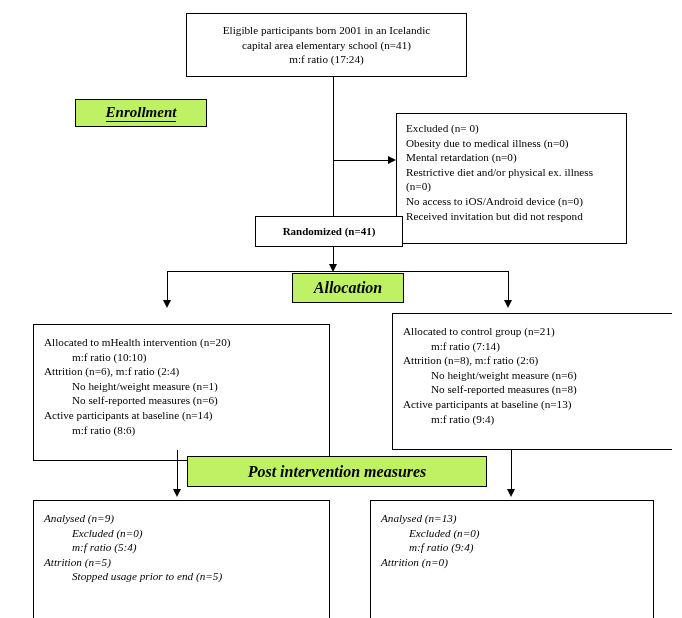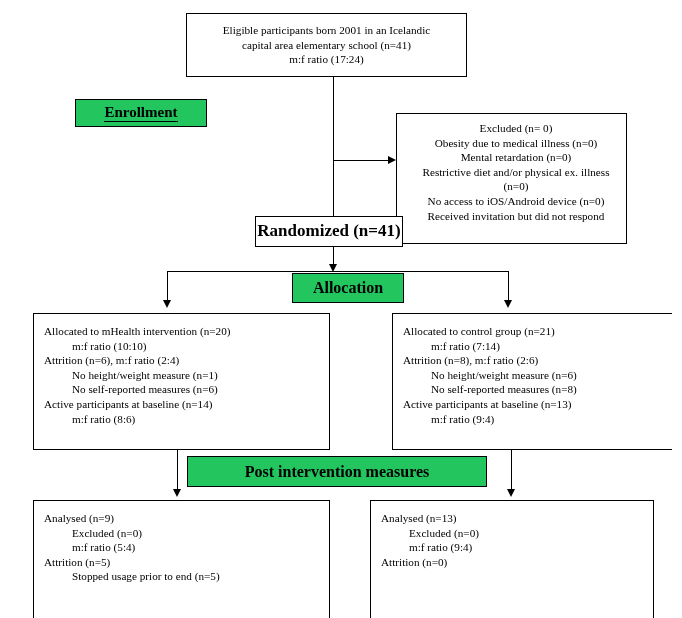--- a/index.html
+++ b/index.html
@@ -27,27 +27,28 @@
   .box-text {
     font-size: 11.2px;
     line-height: 14.6px;
     white-space: pre-wrap;
   }
 
   
   .stage {
     position: absolute;
     border: 1px solid #000000;
-    background: #22c55e;
+    background: #bef264;
     box-sizing: border-box;
     display: flex;
     align-items: center;
     justify-content: center;
     font-weight: bold;
     z-index: 6;
+    font-style: italic;
   }
 
   
   .vline {
     position: absolute;
     width: 1px;
     background: #000000;
     z-index: 1;
   }
   .hline {
@@ -79,39 +80,39 @@
   #top-box {
     left: 186px; top: 13px; width: 281px; height: 64px;
     display: flex; align-items: center; justify-content: center;
   }
   #top-box .box-text { text-align: center; }
 
   #enrollment-label { left: 75px; top: 99px; width: 132px; height: 28px; font-size: 15px; }
   #enrollment-label span { border-bottom: 1.5px solid #000; padding-bottom: 0px; }
 
   #excluded-box { left: 396px; top: 113px; width: 231px; height: 131px; }
-  #excluded-box .box-text { padding: 7px 0 0 9px; text-align: center; }
+  #excluded-box .box-text { padding: 7px 0 0 9px; }
 
   #randomized-box {
     left: 255px; top: 216px; width: 148px; height: 31px;
     display: flex; align-items: center; justify-content: center; z-index: 5;
   }
-  #randomized-box .box-text { font-weight: bold; font-size: 17px; text-align: right; }
+  #randomized-box .box-text { font-weight: bold; font-size: 11px; text-align: right; }
 
   #allocation-label { left: 292px; top: 273px; width: 112px; height: 30px; font-size: 16px; }
 
-  #alloc-left-box  { left: 33px;  top: 313px; width: 297px; height: 137px; }
+  #alloc-left-box  { left: 33px;  top: 324px; width: 297px; height: 137px; }
   #alloc-right-box { left: 392px; top: 313px; width: 284px; height: 137px; }
   #alloc-left-box .box-text, #alloc-right-box .box-text { padding: 10px 0 0 10px; }
 
   #post-label { left: 187px; top: 456px; width: 300px; height: 31px; font-size: 16px; }
 
   #analysed-left-box  { left: 33px;  top: 500px; width: 297px; height: 137px; }
   #analysed-right-box { left: 370px; top: 500px; width: 284px; height: 137px; }
-  #analysed-left-box .box-text, #analysed-right-box .box-text { padding: 10px 0 0 10px; }
+  #analysed-left-box .box-text, #analysed-right-box .box-text { padding: 10px 0 0 10px; font-style: italic; }
 </style>
 </head>
 <body>
 
 <div id="page">
 
   <div class="vline" style="left:333px; top:77px; height:139px;"></div>
   <div class="vline" style="left:333px; top:247px; height:19px;"></div>
   <div class="arrow-down" style="left:329px; top:264px;"></div>
 

